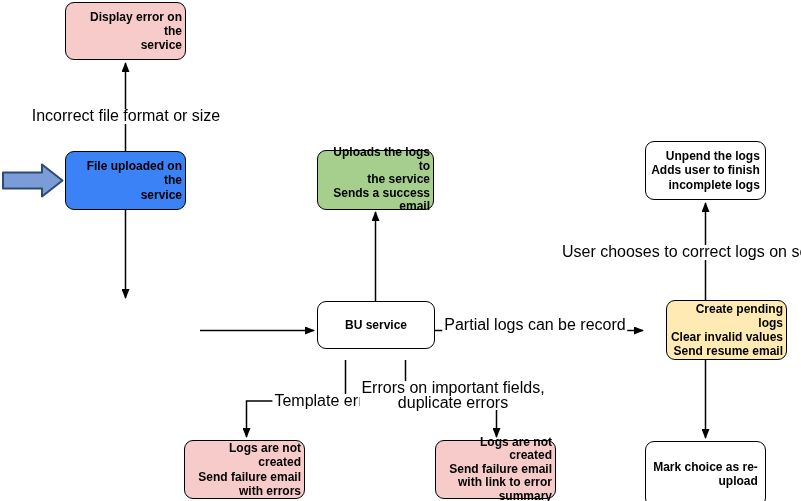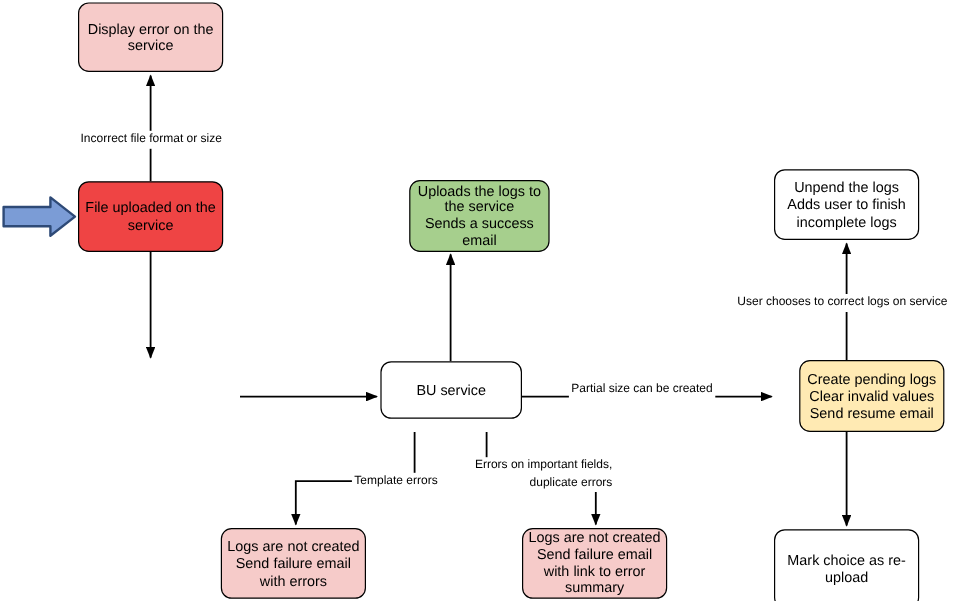--- a/index.html
+++ b/index.html
@@ -5,31 +5,31 @@
   html,body{margin:0;padding:0;background:#fff;}
   .canvas{
     position:relative;width:801px;height:501px;background:#ffffff;
     overflow:hidden;font-family:"Liberation Sans",sans-serif;color:#000;
   }
   .wires{position:absolute;left:0;top:0;}
   .node{
     position:absolute;box-sizing:border-box;
     border:1.5px solid #000;border-radius:9px;
     display:flex;align-items:center;justify-content:center;
-    text-align:center;font-size:12px;line-height:14.2px;
-    white-space:pre-line;padding:2px 3px;background:#fff;
+    text-align:right;font-size:12px;line-height:14.2px;
+    white-space:pre-line;padding:2px 3px;background:#fff;font-weight:bold;
   }
   .node.red{background:#f6cbc9;}
-  .node.blue{background:#ef4444;}
-  .node.green{background:#a6cf8d;margin-left:24px;}
+  .node.blue{background:#3b82f6;}
+  .node.green{background:#a6cf8d;}
   .node.yellow{background:#ffeab3;margin-left:21px;}
   .elabel{
     position:absolute;transform:translateX(-50%);
     background:#ffffff;padding:0 2px;
-    font-size:10px;line-height:14.5px;white-space:nowrap;text-align:right;
+    font-size:16px;line-height:14.5px;white-space:nowrap;text-align:center;
   }
   .elabel.multi{white-space:pre-line;}
 </style>
 </head>
 <body>
 
 <div class="canvas">
 
   <svg class="wires" width="801" height="501" viewBox="0 0 801 501">
     <defs>
@@ -90,21 +90,21 @@
 
   <div class="node red" style="left:435px;top:440px;width:121px;height:59px;line-height:13.6px">Logs are not created
 Send failure email
 with link to error
 summary</div>
 
   <div class="elabel" style="left:126px;top:109px">Incorrect file format or size</div>
 
 
 
-  <div class="elabel" style="left:535px;top:318px">Partial size can be created</div>
+  <div class="elabel" style="left:535px;top:318px">Partial logs can be record</div>
 
   <div class="elabel" style="left:330px;top:394px">Template errors</div>
 
   <div class="elabel multi" style="left:453px;top:381px">Errors on important fields,
 duplicate errors</div>
 
   <div class="elabel" style="left:702px;top:245px">User chooses to correct logs on service</div>
 
 
 </div>

